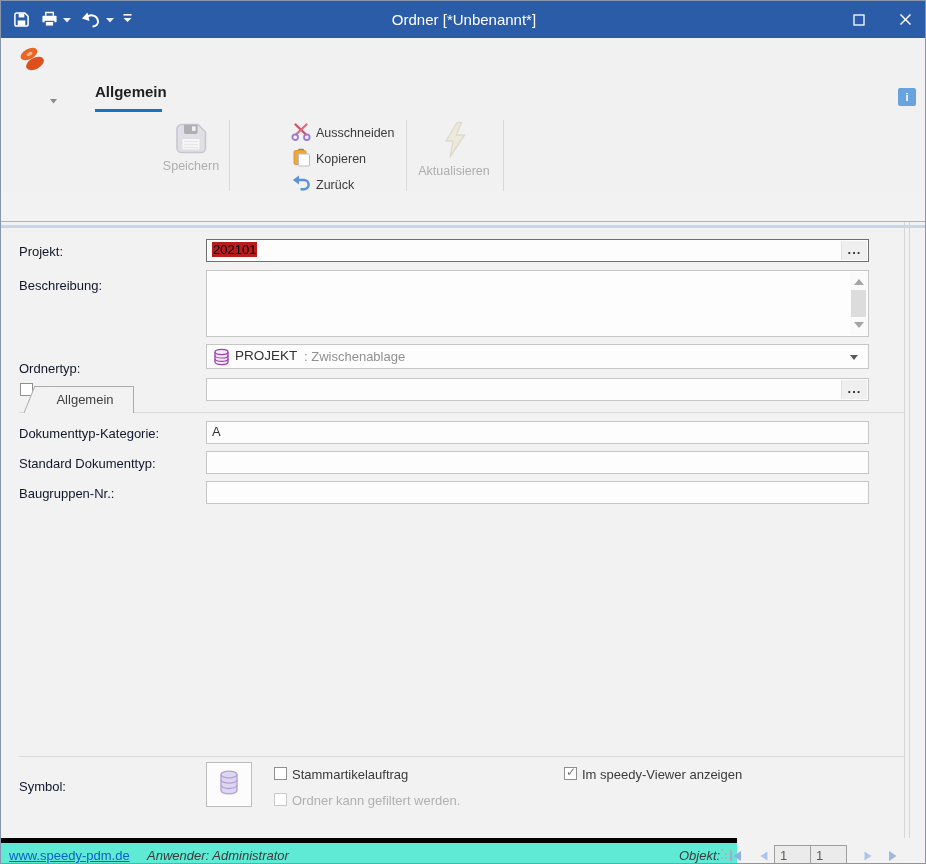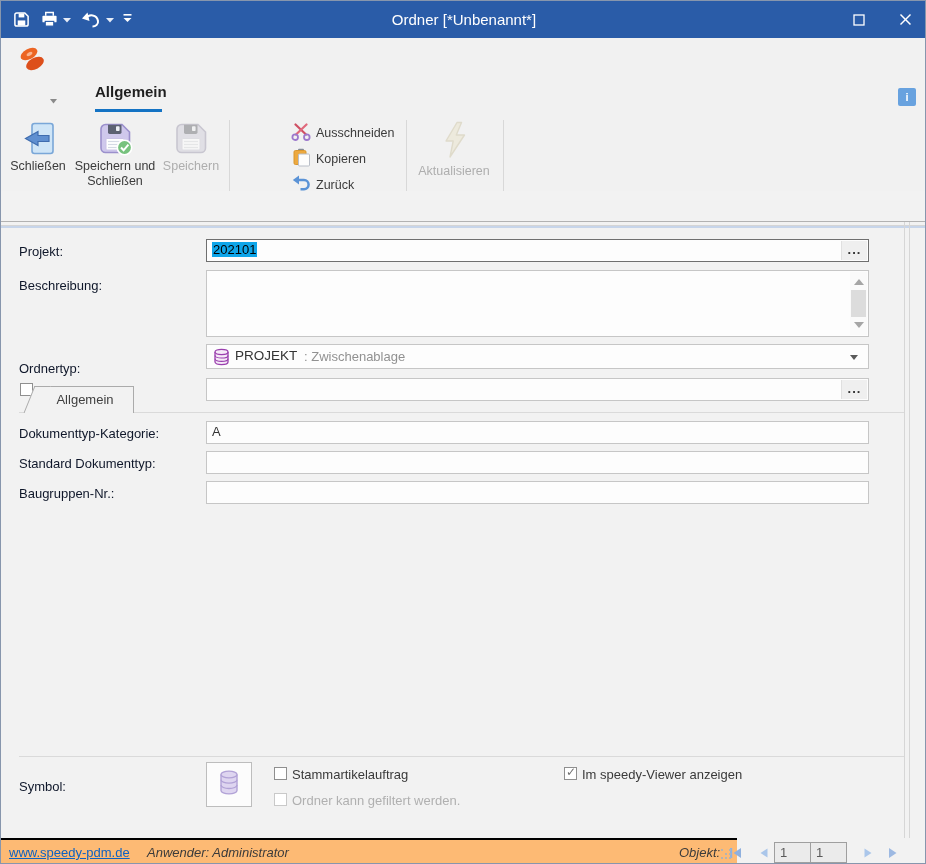--- a/index.html
+++ b/index.html
@@ -46,21 +46,21 @@
              background:#f2f2f2; border-left:1px solid #ababab; border-top:1px solid #ababab;
              transform:skewX(-22deg); }
 
   
   .form-label { position:absolute; color:#0f172a; }
   .field { position:absolute; left:205px; width:663px; background:#fdfdfd; border:1px solid #c6c6c6; }
   .field .val { position:absolute; left:5px; top:2px; color:#333; }
   .ellip-btn { position:absolute; right:1px; top:1px; bottom:1px; width:26px; background:#efefef;
                border-left:1px solid #e0e0e0; color:#333; text-align:center; line-height:17px;
                font-weight:bold; letter-spacing:1px; }
-  .sel { background:#0ea5e9; color:#000; padding:0 1px; }
+  .sel { background:#b91c1c; color:#000; padding:0 1px; }
   .hsep { position:absolute; left:18px; width:885px; height:1px; background:#dadada; }
   .checkbox { position:absolute; width:13px; height:13px; background:#fff; border:1px solid #8f8f8f; }
   .checkbox.disabled { border-color:#c9c9c9; }
   .checkbox .mark { position:absolute; left:1px; top:-3px; color:#707070; font-size:12px; font-weight:bold; }
   .cb-label { position:absolute; color:#3a3a3a; }
   .cb-label.disabled { color:#b0b0b0; }
 
   
   .scroll { position:absolute; right:1px; top:1px; bottom:1px; width:17px; background:#fafafa; }
   .sc-up, .sc-dn { position:absolute; left:4px; width:0; height:0; border-left:5px solid transparent;
@@ -71,22 +71,22 @@
 
   .dd-caret { position:absolute; right:10px; top:10px; width:0; height:0;
               border-left:4px solid transparent; border-right:4px solid transparent;
               border-top:5px solid #5a5a5a; }
 
   .symbolbox { position:absolute; left:205px; top:761px; width:46px; height:45px; background:#fcfcfc;
                border:1px solid #bdbdbd; display:flex; align-items:center; justify-content:center; }
   .vline { position:absolute; top:221px; height:616px; width:1px; background:#d6d6d6; }
 
   
-  .statusbar { position:absolute; left:0; top:837px; width:736px; height:27px; background:#fdba74;
-               border-top:2px solid #000000; }
+  .statusbar { position:absolute; left:0; top:837px; width:736px; height:27px; background:#5eead4;
+               border-top:5px solid #000000; }
   .sb-link { position:absolute; left:8px; top:5px; color:#0d62c3; text-decoration:underline; }
   .sb-text { position:absolute; top:5px; color:#3b3b3b;font-style:italic; }
   .navbtn { position:absolute; top:7px; }
   .navbox { position:absolute; top:2px; width:37px; height:21px; background:#ebebeb;
             border:1px solid #9f9f9f; color:#5a5a5a; padding:2px 0 0 5px; }
   .grip { position:absolute; right:4px; bottom:4px; width:12px; height:12px; }
   .grip i { position:absolute; width:2px; height:2px; background:#b3b3b3;
             box-shadow:8px 0 #b3b3b3, 4px 4px #b3b3b3, 8px 4px #b3b3b3, 0 8px #b3b3b3,
                        4px 8px #b3b3b3, 8px 8px #b3b3b3; left:0; top:0; }
 </style>
@@ -156,45 +156,20 @@
     </div>
     <div class="app-caret">
       <svg width="7" height="5" viewBox="0 0 7 5">
           <polygon points="0,0 7,0 3.5,4.5" fill="#8a8a8a"></polygon>
         </svg>
     </div>
     <div class="rib-tab-label">Allgemein</div>
     <div class="rib-underline"></div>
     <div class="info-btn">i</div>
 
-    <div class="bigbtn" style="left:6px; width:62px;">
-      <span class="ico">
-        <svg width="35" height="35" viewBox="0 0 35 35">
-          <rect x="11" y="2.5" width="21" height="30" rx="2.5" fill="#cfe5f7" stroke="#7aa7d8" stroke-width="1.6"></rect>
-          <polygon points="17,10.5 17,14.5 28,14.5 28,20.5 17,20.5 17,24.5 4.5,17.5" fill="#5f8fd0" stroke="#3f6cae" stroke-width="1.2"></polygon>
-        </svg>
-      </span>
-      <span class="lbl">Schließen</span>
-    </div>
-    <div class="bigbtn" style="left:70px; width:88px;">
-      <span class="ico">
-        <svg width="35" height="35" viewBox="0 0 35 35">
-          <path d="M3 8 a4.5 4.5 0 0 1 4.5-4.5 h16.5 l7.5 7.5 v16 a4.5 4.5 0 0 1-4.5 4.5 h-19.5 a4.5 4.5 0 0 1-4.5-4.5 z" fill="#cfc8ec" stroke="#9b90cc" stroke-width="1.6"></path>
-          <path d="M10 3.8 h13.5 v7.5 a1.6 1.6 0 0 1-1.6 1.6 h-10.3 a1.6 1.6 0 0 1-1.6-1.6 z" fill="#5c6172"></path>
-          <rect x="18" y="5.2" width="3.6" height="4.8" rx="0.8" fill="#eceff5"></rect>
-          <rect x="8" y="17.5" width="18" height="11.5" rx="1" fill="#ffffff" stroke="#c9c2e6"></rect>
-          <line x1="10" y1="20.5" x2="24" y2="20.5" stroke="#d4dae4" stroke-width="1.2"></line>
-          <line x1="10" y1="23.5" x2="24" y2="23.5" stroke="#d4dae4" stroke-width="1.2"></line>
-          <line x1="10" y1="26.5" x2="24" y2="26.5" stroke="#d4dae4" stroke-width="1.2"></line>
-          <circle cx="26.5" cy="26.5" r="7.2" fill="#77c27e" stroke="#ffffff" stroke-width="1.6"></circle>
-          <path d="M23 26.5 l2.6 2.8 l4.8-5.6" stroke="#ffffff" stroke-width="2" fill="none"></path>
-        </svg>
-      </span>
-      <span class="lbl">Speichern und Schließen</span>
-    </div>
     <div class="bigbtn disabled" style="left:160px; width:60px;">
       <span class="ico disabled-icon">
         <svg width="35" height="35" viewBox="0 0 35 35">
           <path d="M3 8 a4.5 4.5 0 0 1 4.5-4.5 h16.5 l7.5 7.5 v16 a4.5 4.5 0 0 1-4.5 4.5 h-19.5 a4.5 4.5 0 0 1-4.5-4.5 z" fill="#cfc8ec" stroke="#9b90cc" stroke-width="1.6"></path>
           <path d="M10 3.8 h13.5 v7.5 a1.6 1.6 0 0 1-1.6 1.6 h-10.3 a1.6 1.6 0 0 1-1.6-1.6 z" fill="#5c6172"></path>
           <rect x="18" y="5.2" width="3.6" height="4.8" rx="0.8" fill="#eceff5"></rect>
           <rect x="8" y="17.5" width="18" height="11.5" rx="1" fill="#ffffff" stroke="#c9c2e6"></rect>
           <line x1="10" y1="20.5" x2="24" y2="20.5" stroke="#d4dae4" stroke-width="1.2"></line>
           <line x1="10" y1="23.5" x2="24" y2="23.5" stroke="#d4dae4" stroke-width="1.2"></line>
           <line x1="10" y1="26.5" x2="24" y2="26.5" stroke="#d4dae4" stroke-width="1.2"></line>

